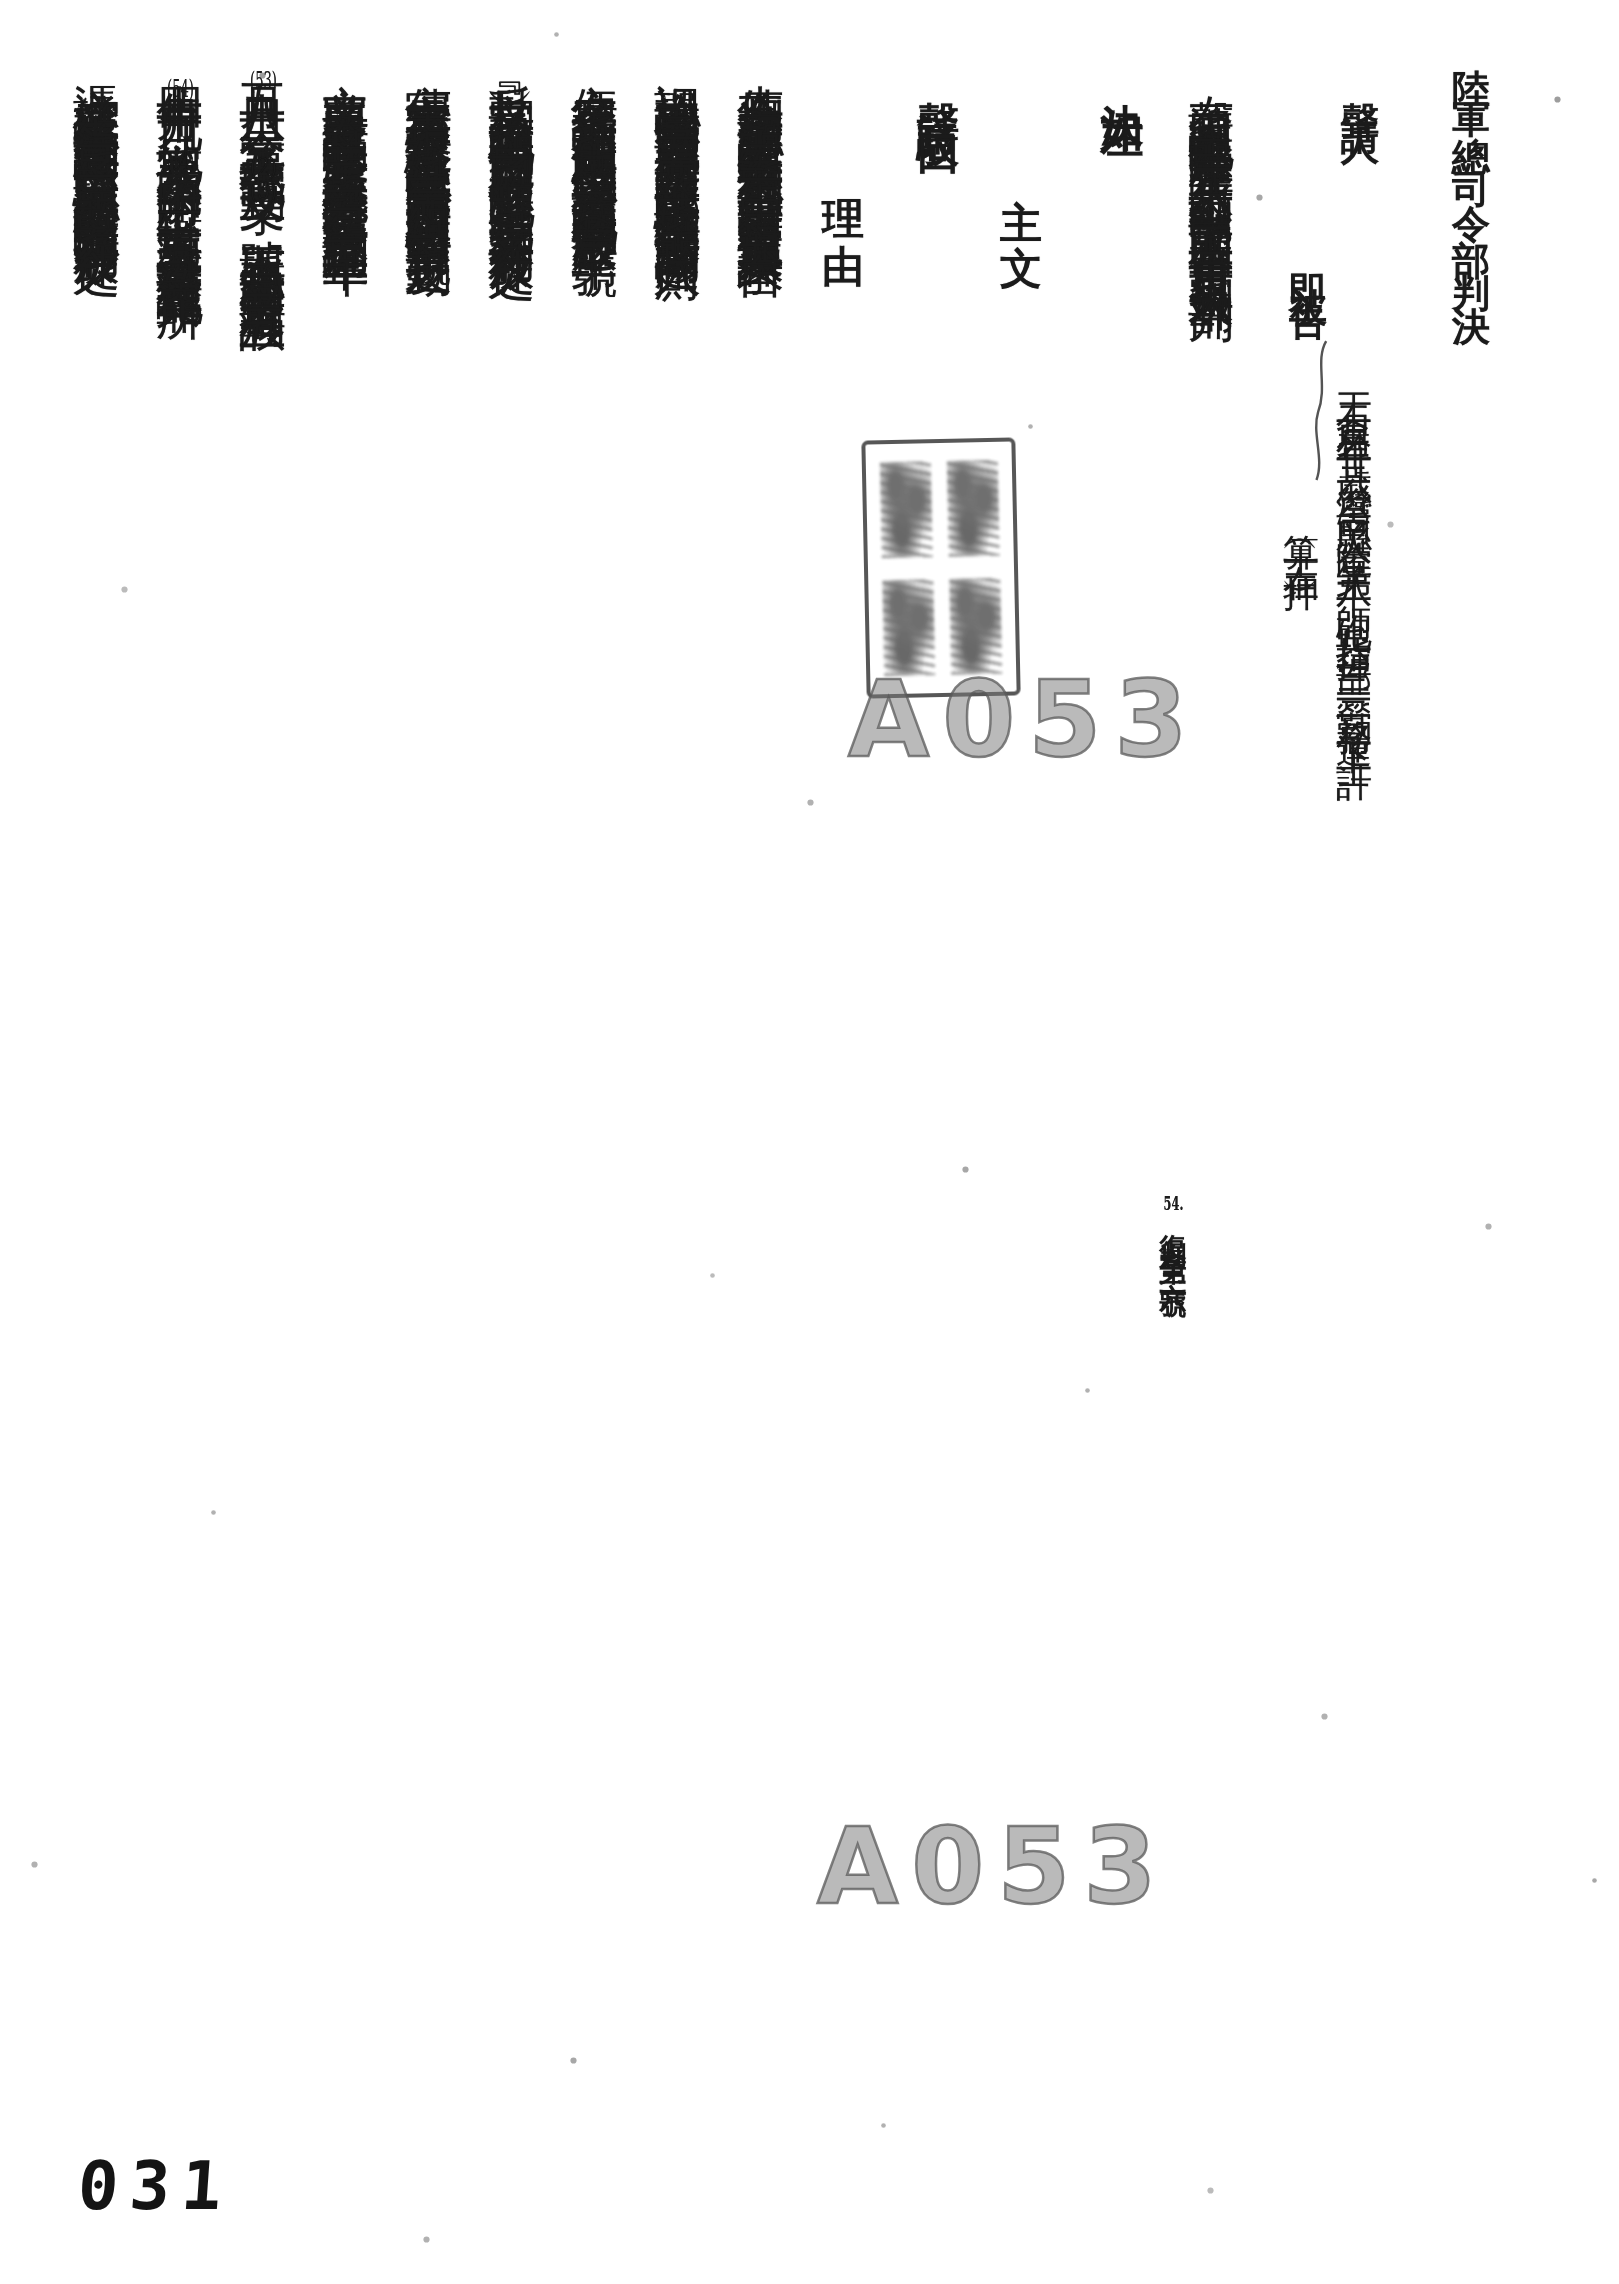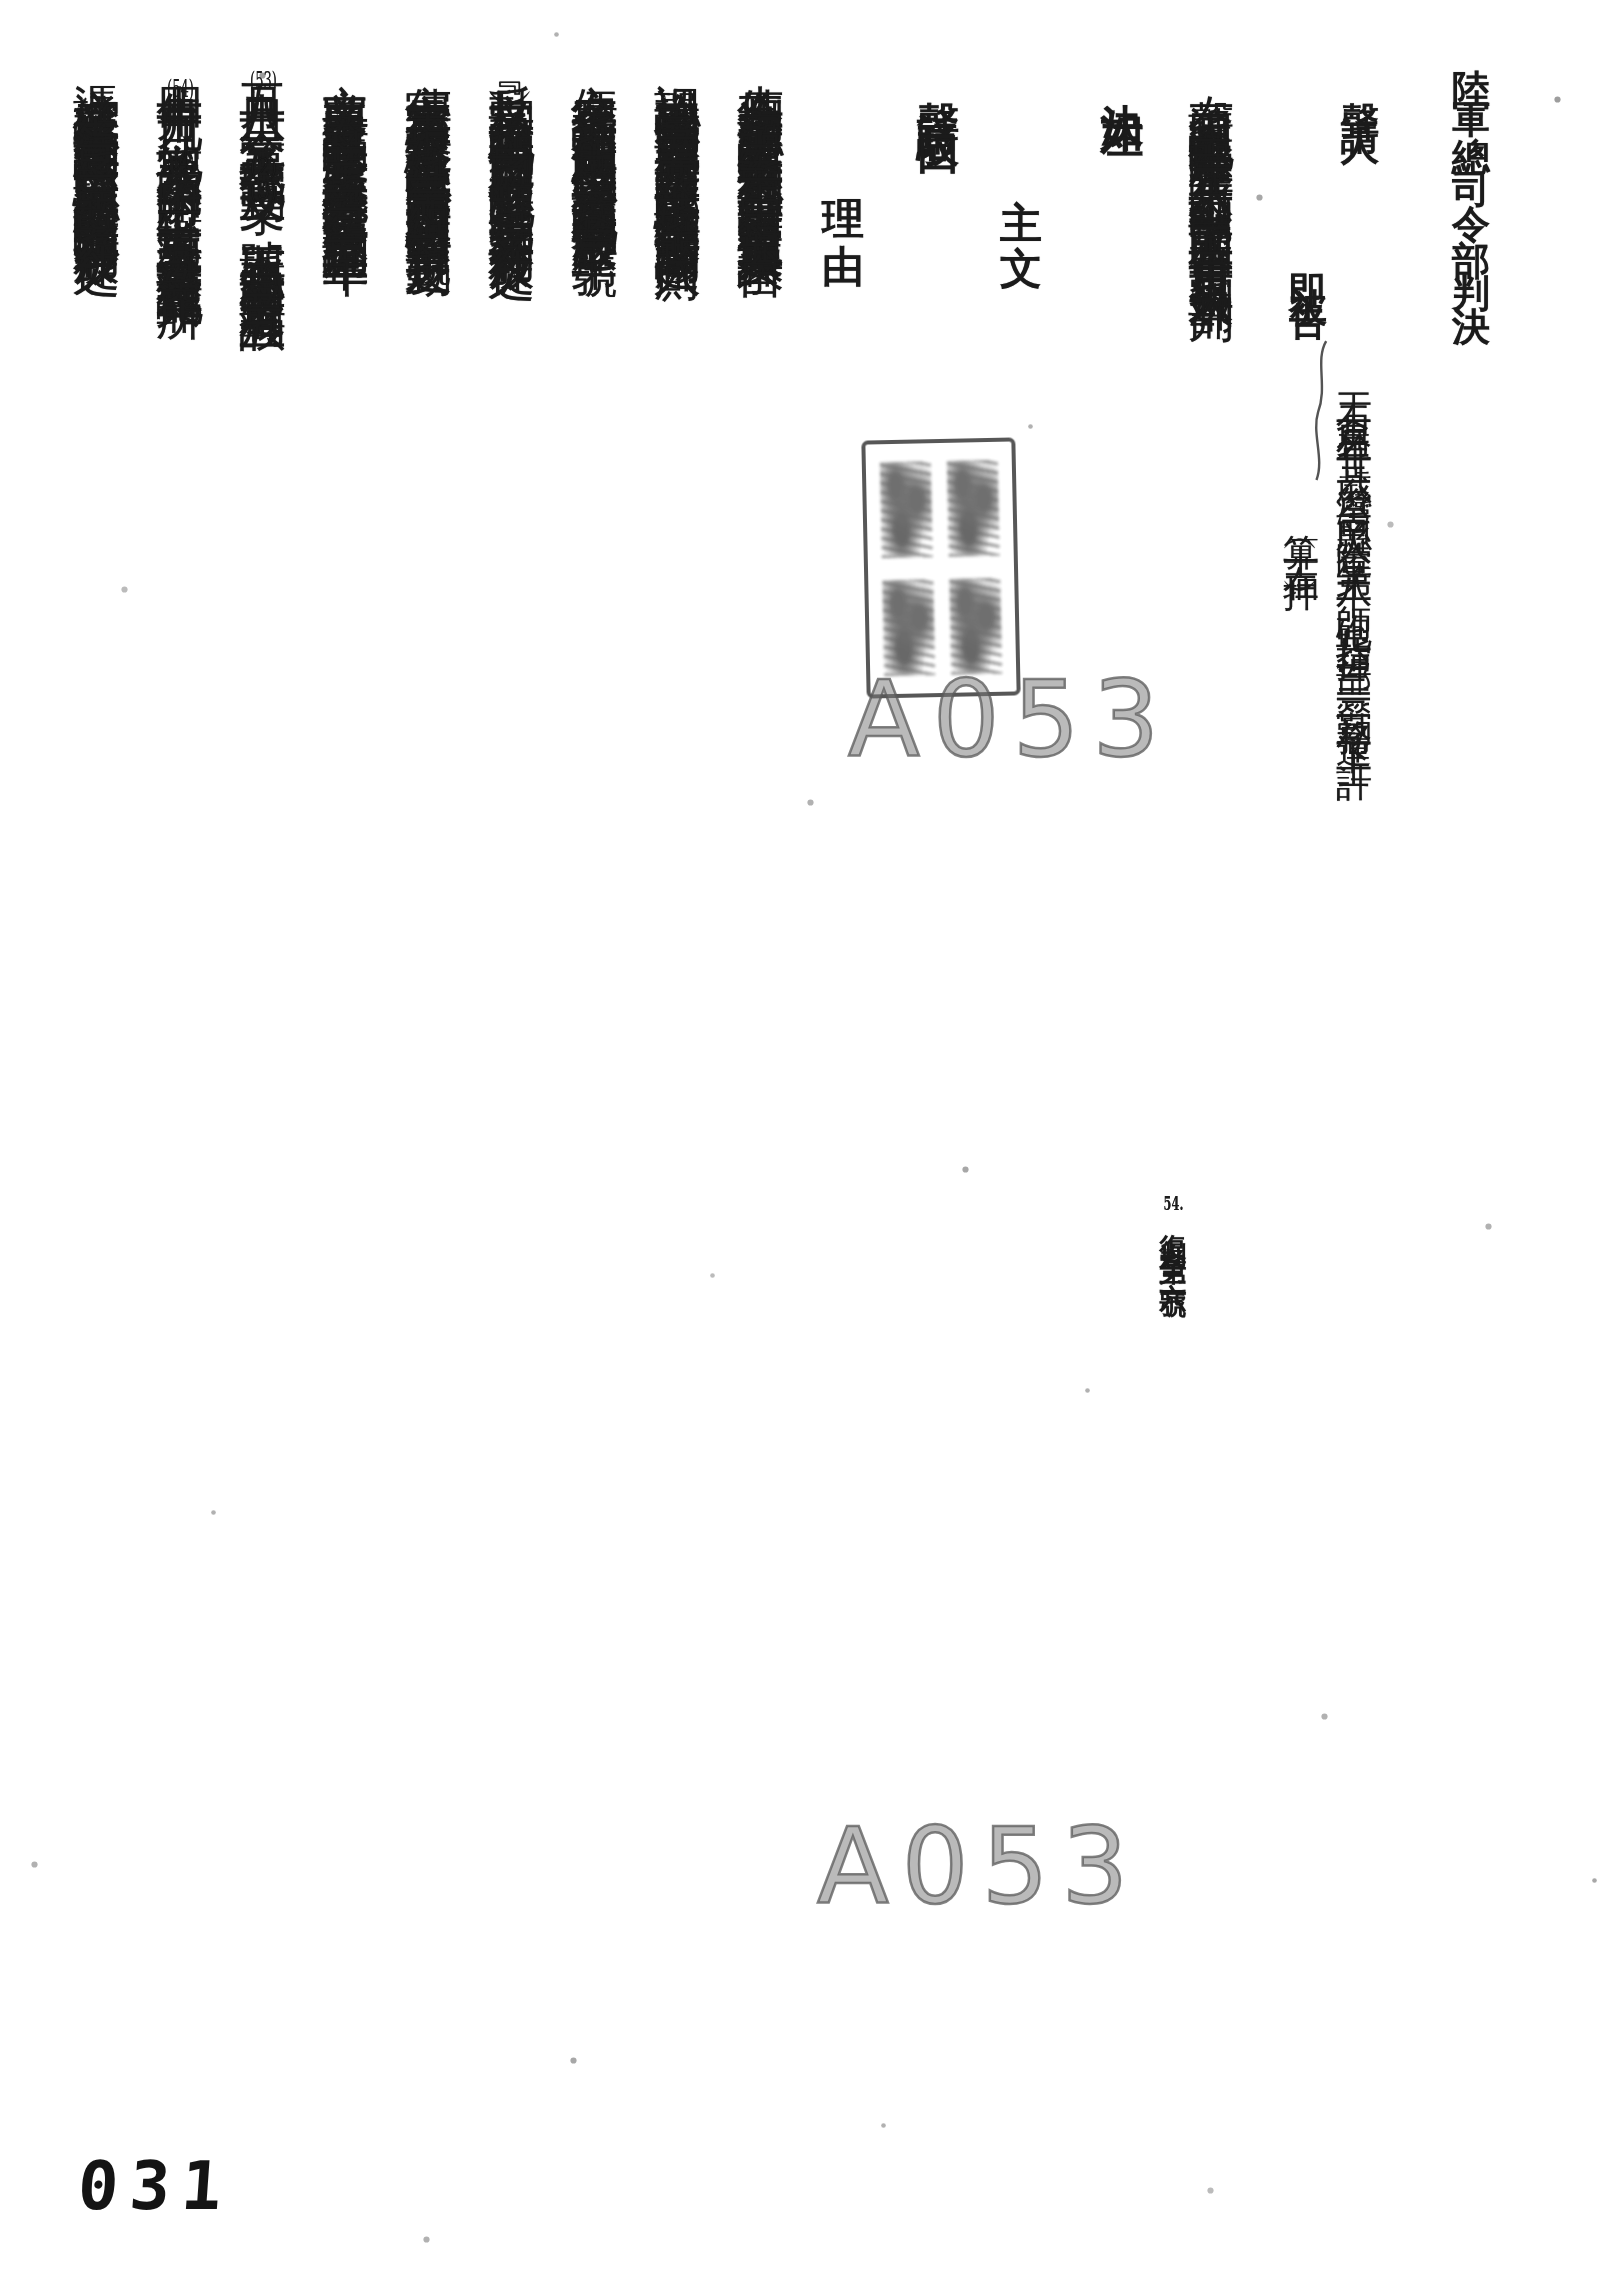--- a/index.html
+++ b/index.html
@@ -62,21 +62,21 @@
   
   .cn{
     text-combine-upright:all;
     -webkit-text-combine:horizontal;
     font-size:24.5px;letter-spacing:0;
   }
   
   .wm{
     position:absolute;
     font-family:"DejaVu Sans","Liberation Sans",sans-serif;
-    font-size:105px;font-weight:400;letter-spacing:13px;line-height:1;
+    font-size:105px;font-weight:700;letter-spacing:13px;line-height:1;
     color:rgba(120,120,120,.18);
     -webkit-text-stroke:2.5px rgba(90,90,90,.75);
     text-shadow:0 0 0.8px rgba(120,120,120,.4);
   }
   .wm1{left:848px;top:668px;}
   .wm2{left:817px;top:1815px;}
   
   .pageno{
     position:absolute;left:78px;top:2147px;
     font-family:"DejaVu Sans Mono","Liberation Mono",monospace;

